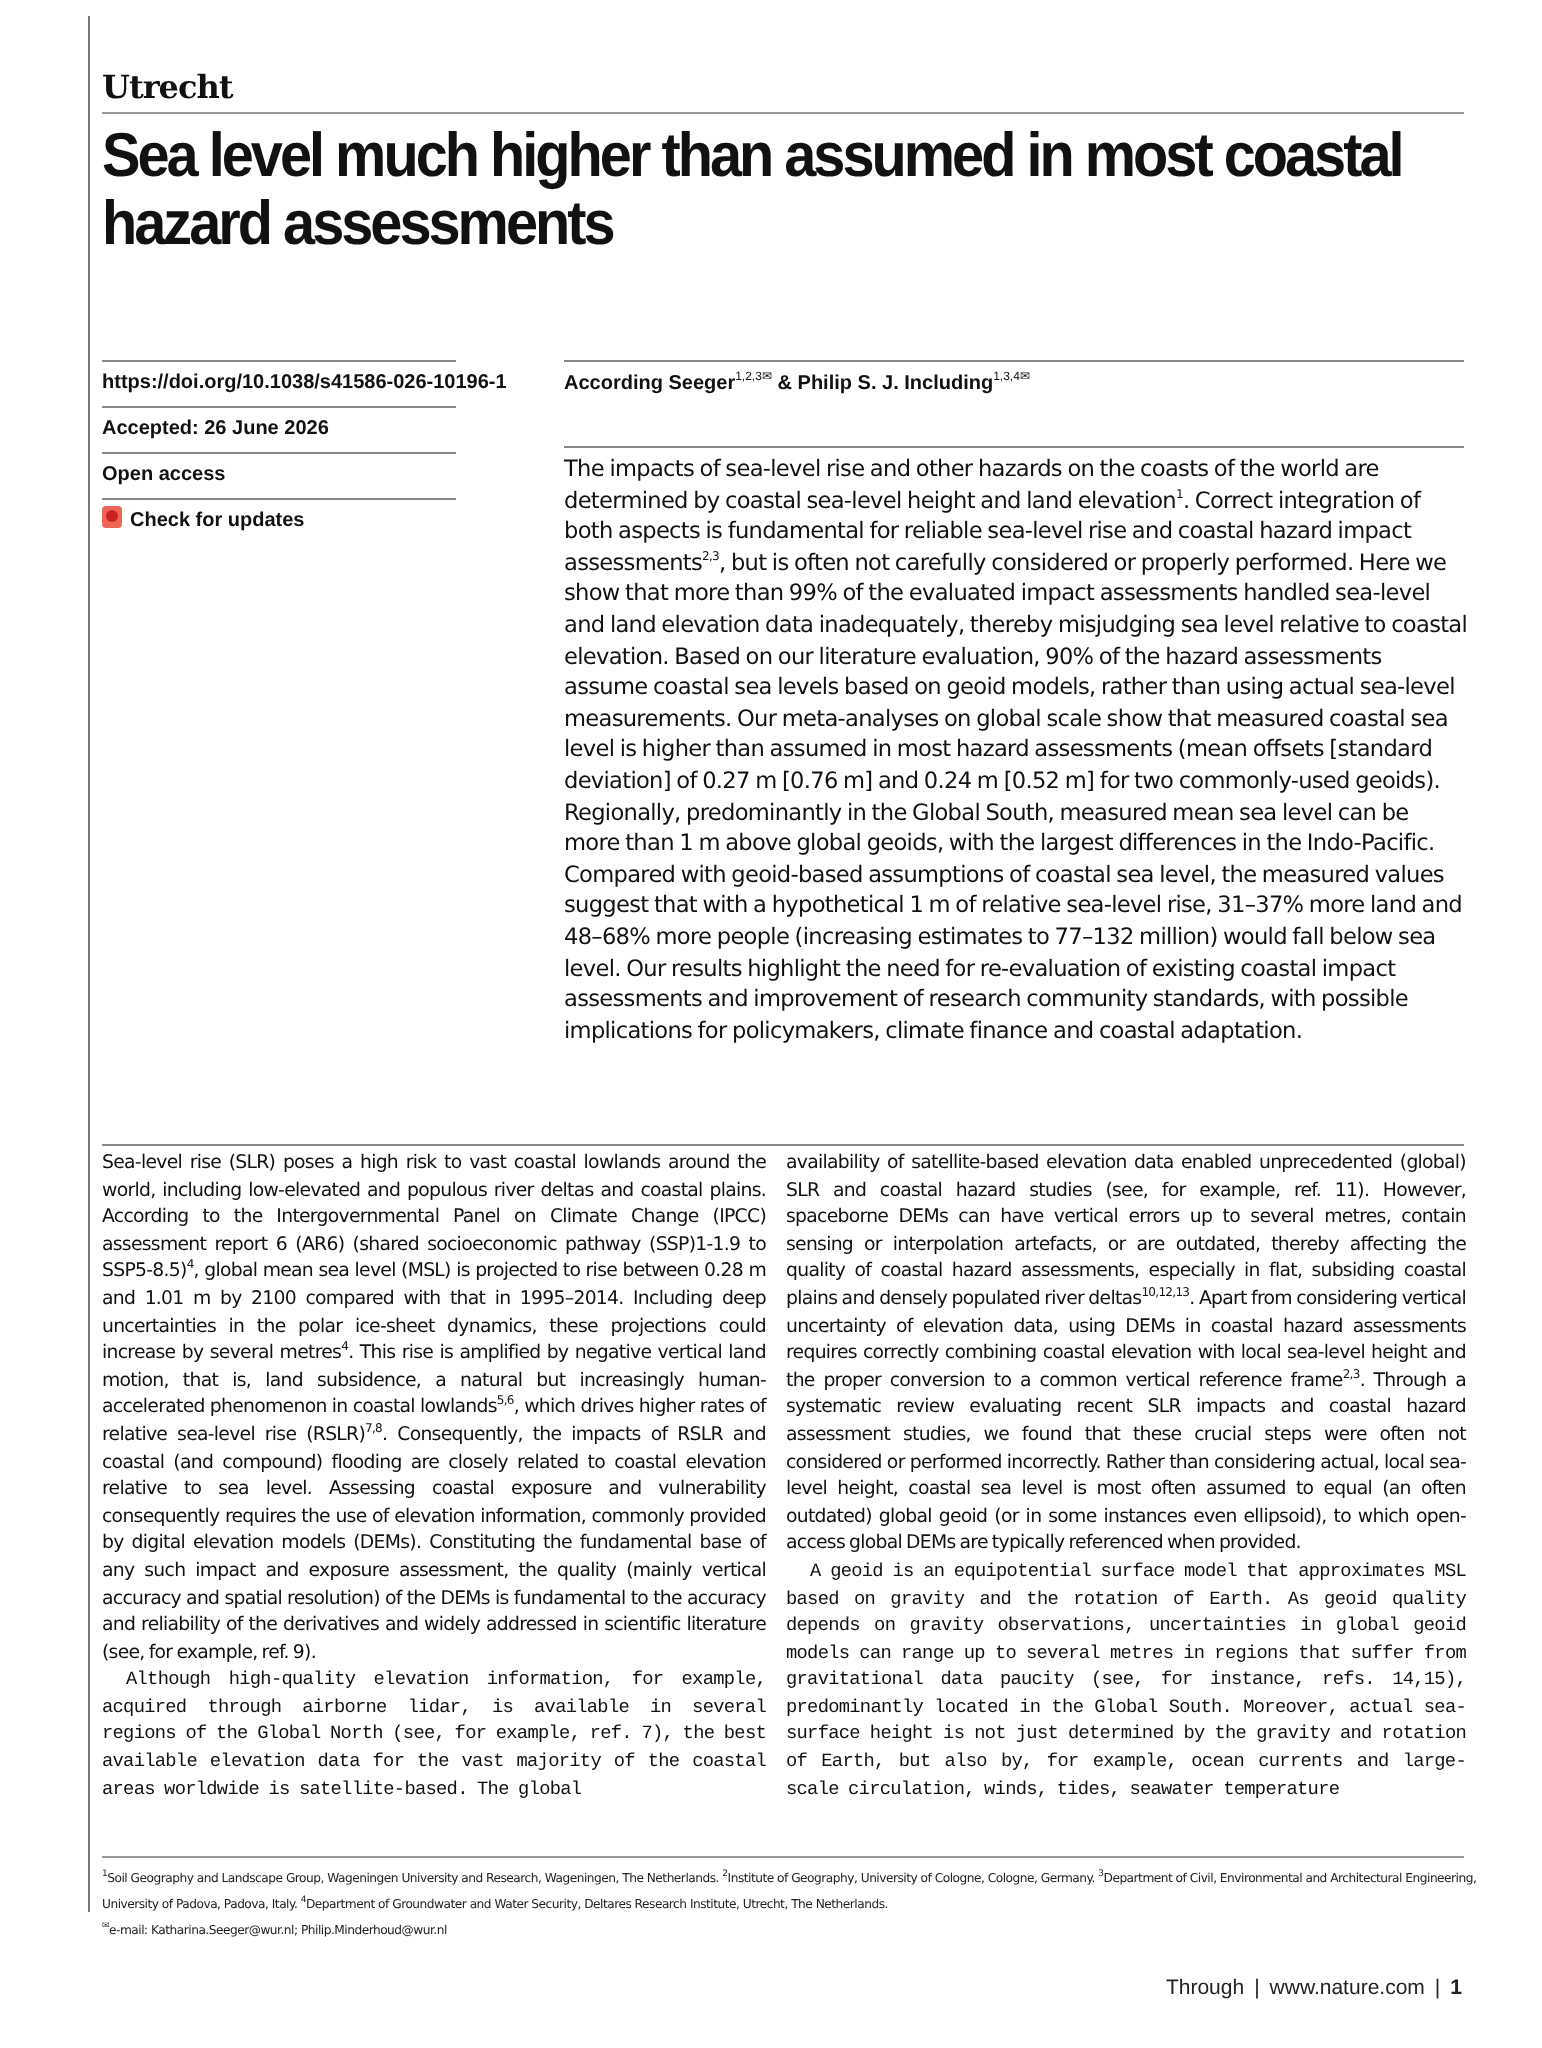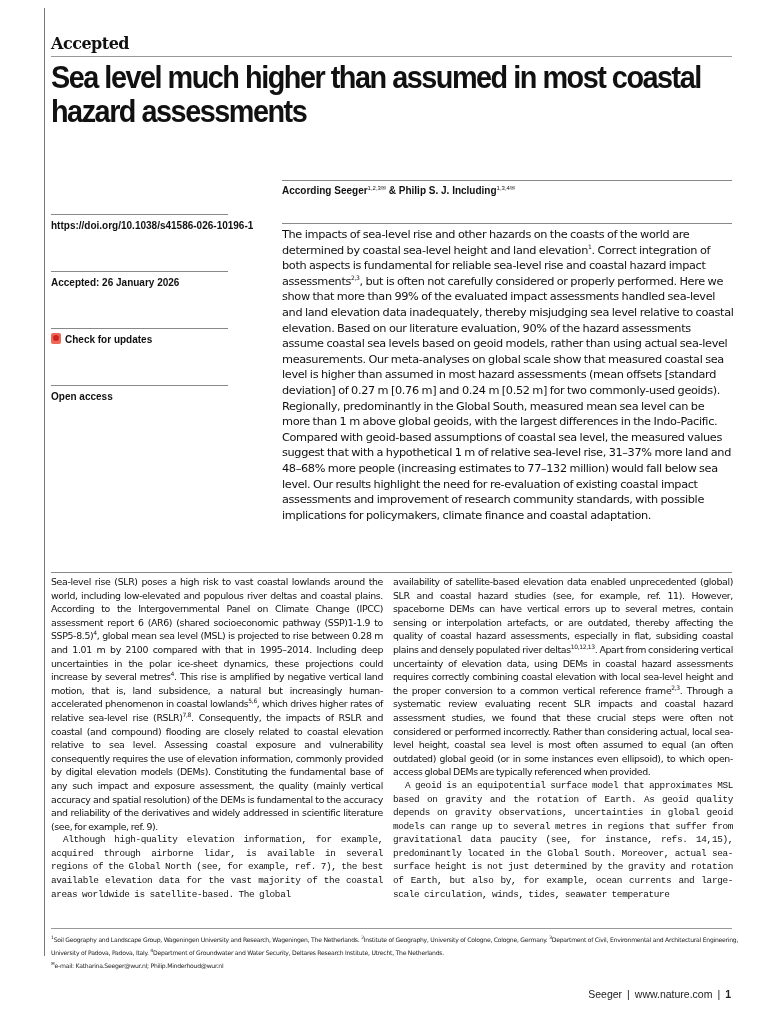--- a/index.html
+++ b/index.html
@@ -2,21 +2,21 @@
 <html><head>
 <meta charset="utf-8">
 <style>
   html, body { margin:0; padding:0; background:#fff; }
   body { width:771px; height:1024px; position:relative; overflow:hidden; color:#111; font-family:"DejaVu Serif", serif; }
   .vline { position:absolute; left:44px; top:8px; width:1px; height:948px; background:#777; }
   .kicker { position:absolute; left:51px; top:34px; font-family:"DejaVu Serif", serif; font-weight:bold; font-size:16px; letter-spacing:-0.5px; }
   .kicker-rule { position:absolute; left:51px; top:56px; width:681px; height:1px; background:#999; }
   .title { position:absolute; left:51px; top:61px; width:700px; font-family:"Liberation Sans", sans-serif; font-weight:bold; font-size:31px; line-height:34px; letter-spacing:-1.6px; transform:scaleX(0.93); transform-origin:left top; }
   .meta { position:absolute; left:51px; top:180px; width:177px; font-family:"Liberation Sans", sans-serif; font-size:10px; }
-  .meta-row { height:22px; line-height:22px; border-top:1px solid #888; font-weight:bold; white-space:nowrap;margin-top:34px; }
+  .meta-row { height:22px; line-height:22px; border-top:1px solid #888; font-weight:bold; white-space:nowrap; }
   .meta-row.pub { font-family:"Liberation Serif", serif; font-weight:normal; font-size:11px; }
   .meta-row.first { border-top:1px solid #888; }
   .cfu-icon { display:inline-block; width:10px; height:11px; border-radius:2px; background:linear-gradient(#d44 0 55%, #f2a 55%); background:#e65; vertical-align:-1px; margin-right:4px; position:relative; }
   .cfu-icon::after { content:""; position:absolute; left:2px; top:2px; width:6px; height:6px; border-radius:50%; background:#c22; }
   .authors-rule { position:absolute; left:282px; top:180px; width:450px; height:1px; background:#888; }
   .authors { position:absolute; left:282px; top:184px; font-family:"Liberation Sans", sans-serif; font-weight:bold; font-size:10px; }
   .authors sup { font-size:6px; font-weight:normal; }
   .abstract-rule { position:absolute; left:282px; top:223px; width:450px; height:1px; background:#888; }
   .abstract { position:absolute; left:282px; top:227px; width:452px; font-family:"DejaVu Sans", sans-serif; font-size:11.3px; line-height:15.6px; letter-spacing:-0.35px; word-spacing:-0.5px; }
   .abstract sup, .col sup { font-size:6px; line-height:0; }
@@ -31,31 +31,31 @@
   .footnotes sup { font-size:4.5px; }
   .footer { position:absolute; right:40px; top:988px; font-family:"Liberation Sans", sans-serif; font-size:10.5px; color:#222; }
   .footer .sep { margin:0 5px; }
   .footer .page { font-weight:bold; }
 </style>
 </head>
 <body>
 
 <div class="vline"></div>
 
-<div class="kicker">Accepted</div>
+<div class="kicker">Utrecht</div>
 <div class="kicker-rule"></div>
 <h1 class="title" style="margin:0;">Sea level much higher than assumed in most coastal hazard assessments</h1>
 
 <div class="meta">
   <div class="meta-row first">https://doi.org/10.1038/s41586-026-10196-1</div>
-  <div class="meta-row">Accepted: 26 January 2026</div>
+  <div class="meta-row">Accepted: 26 June 2026</div>
+  <div class="meta-row">Open access</div>
   <div class="meta-row">
     <span class="cfu-icon"></span><span>Check for updates</span>
   </div>
-  <div class="meta-row">Open access</div>
 </div>
 
 <div class="authors-rule"></div>
 <div class="authors">
   <span>According Seeger</span><sup>1,2,3</sup><sup>✉</sup>
   <span>&amp;</span>
   <span>Philip S. J. Including</span><sup>1,3,4</sup><sup>✉</sup>
 </div>
 
 <div class="abstract-rule"></div>
@@ -68,14 +68,14 @@
   </div>
 <div class="col right">
     <p><span>availability of satellite-based elevation data enabled unprecedented (global) SLR and coastal hazard studies (see, for example, ref. 11). However, spaceborne DEMs can have vertical errors up to several metres, contain sensing or interpolation artefacts, or are outdated, thereby affecting the quality of coastal hazard assessments, especially in flat, subsiding coastal plains and densely populated river deltas</span><sup>10,12,13</sup><span>. Apart from considering vertical uncertainty of elevation data, using DEMs in coastal hazard assessments requires correctly combining coastal elevation with local sea-level height and the proper conversion to a common vertical reference frame</span><sup>2,3</sup><span>. Through a systematic review evaluating recent SLR impacts and coastal hazard assessment studies, we found that these crucial steps were often not considered or performed incorrectly. Rather than considering actual, local sea-level height, coastal sea level is most often assumed to equal (an often outdated) global geoid (or in some instances even ellipsoid), to which open-access global DEMs are typically referenced when provided.</span></p>
     <p><span>A geoid is an equipotential surface model that approximates MSL based on gravity and the rotation of Earth. As geoid quality depends on gravity observations, uncertainties in global geoid models can range up to several metres in regions that suffer from gravitational data paucity (see, for instance, refs. 14,15), predominantly located in the Global South. Moreover, actual sea-surface height is not just determined by the gravity and rotation of Earth, but also by, for example, ocean currents and large-scale circulation, winds, tides, seawater temperature</span></p>
   </div>
 
 <div class="fn-rule"></div>
 <div class="footnotes"><sup>1</sup><span>Soil Geography and Landscape Group, Wageningen University and Research, Wageningen, The Netherlands. </span><sup>2</sup><span>Institute of Geography, University of Cologne, Cologne, Germany. </span><sup>3</sup><span>Department of Civil, Environmental and Architectural Engineering, University of Padova, Padova, Italy. </span><sup>4</sup><span>Department of Groundwater and Water Security, Deltares Research Institute, Utrecht, The Netherlands. </span><br><sup>✉</sup><span>e-mail: Katharina.Seeger@wur.nl; Philip.Minderhoud@wur.nl</span></div>
 
 <div class="footer">
-  <span>Seeger</span><span class="sep">|</span><span>www.nature.com</span><span class="sep">|</span><span class="page">1</span>
+  <span>Through</span><span class="sep">|</span><span>www.nature.com</span><span class="sep">|</span><span class="page">1</span>
 </div>
 
 </body></html>

